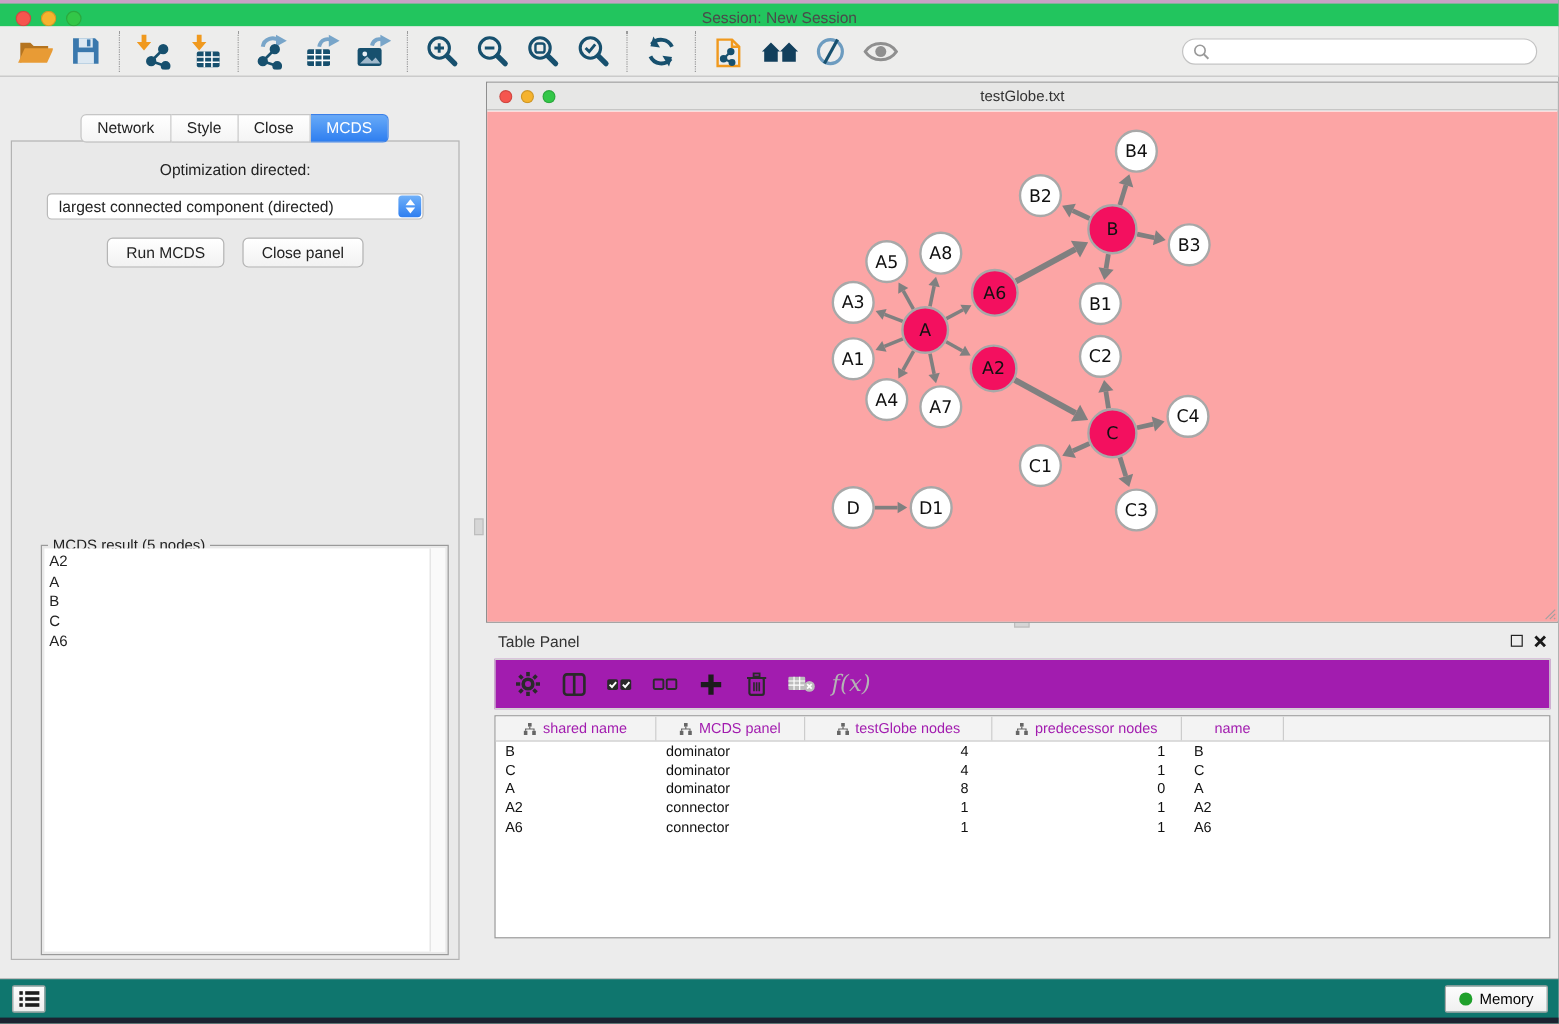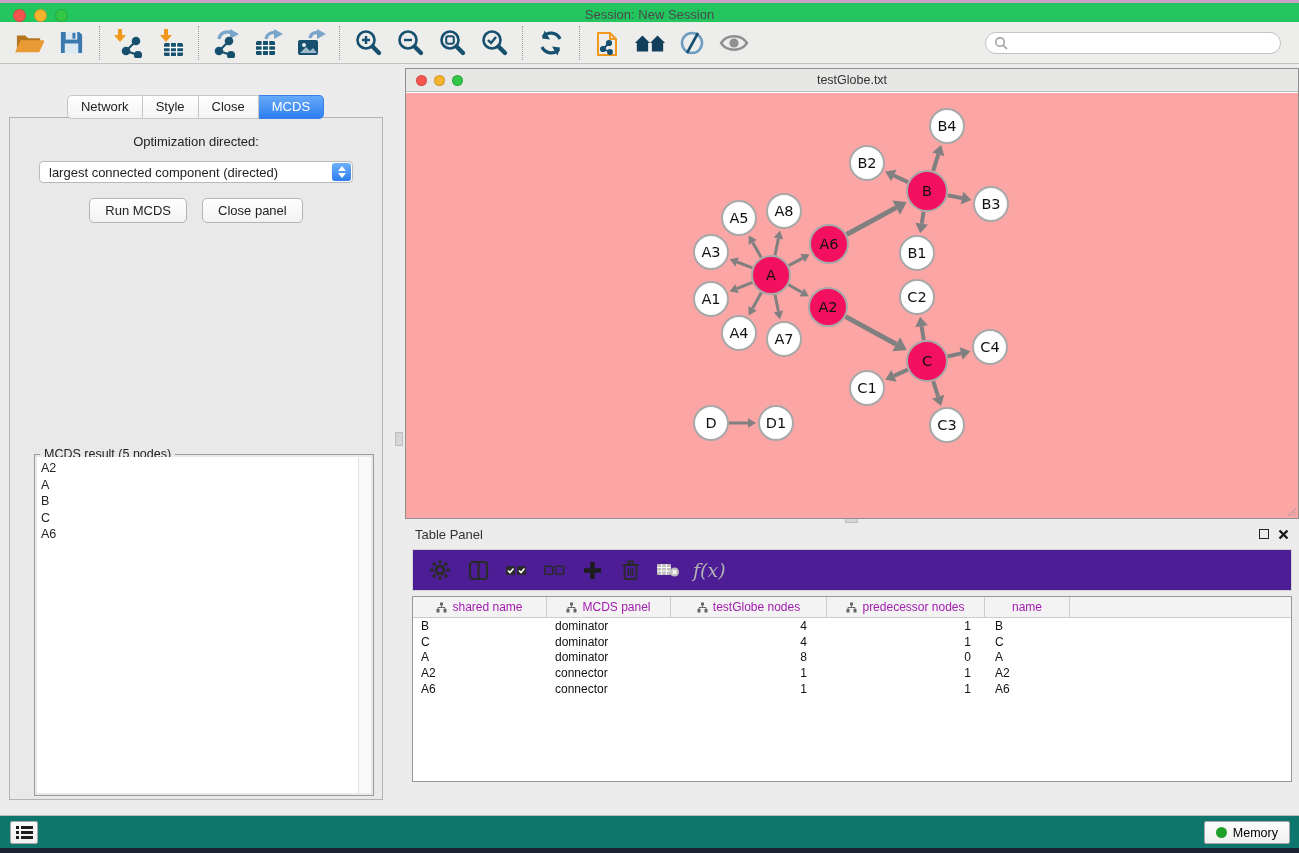--- a/index.html
+++ b/index.html
@@ -68,21 +68,21 @@
   .net-titlebar { position:absolute; top:0; left:0; right:0; height:23px; background:#e7e7e6;
     border-bottom:1px solid #bdbdbd; display:flex; align-items:center; }
   .net-titlebar .lights { padding-left:10px; gap:7px; }
   .net-titlebar .light { width:11px; height:11px; }
   .net-title { position:absolute; left:0; right:0; text-align:center; font-size:12.5px; color:#333; }
   .net-canvas { position:absolute; top:24px; left:0; right:0; bottom:0; background:#fca5a5; overflow:hidden; }
   .resize-grip { position:absolute; right:1px; bottom:1px; }
 
   
   .table-panel { position:absolute; left:405px; top:520px; right:0; bottom:38px; }
-  .tbl-toolbar { position:absolute; left:7px; right:7px; top:29px; height:42px; background:#4c1d95;
+  .tbl-toolbar { position:absolute; left:7px; right:7px; top:29px; height:42px; background:#a21caf;
     border:1px solid #d2d2d2; display:flex; align-items:center; padding:0 10px; gap:4px; }
   .tt-btn { width:34px; height:34px; border:none; background:transparent; display:flex;
     align-items:center; justify-content:center; cursor:pointer; }
   .fx-label { font-family:"DejaVu Serif", serif; font-style:italic; font-size:19px; color:#b4b4b4; padding-left:4px; }
   .tbl-wrap { position:absolute; left:7px; right:7px; top:76px; bottom:33px; background:#fff;
     border:1px solid #979797; overflow:hidden; }
   .tbl-header { display:flex; height:21px; background:#f3f3f3; border-bottom:1px solid #cccccc; }
   .th-cell { display:flex; align-items:center; justify-content:center; gap:5px; font-size:12px;
     color:#a21caf; border-right:1px solid #cccccc; cursor:pointer; }
   .tbl-row { display:flex; height:15.8px; align-items:center; }

